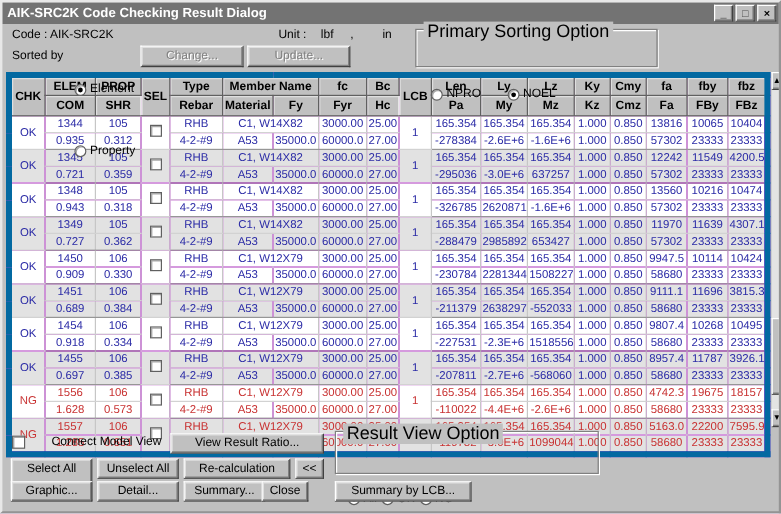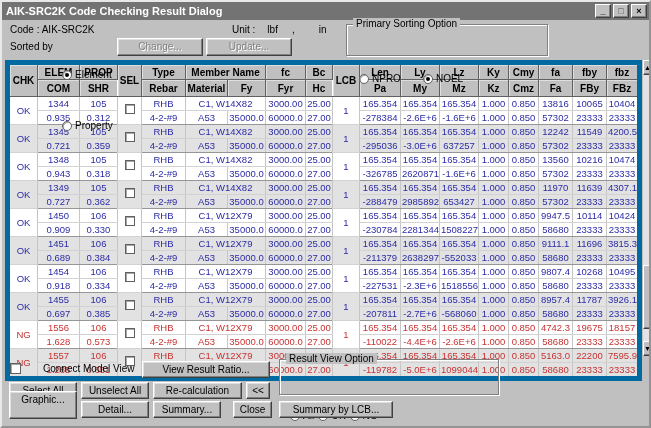--- a/index.html
+++ b/index.html
@@ -14,21 +14,21 @@
     border-color:#fff #404040 #404040 #fff;box-shadow:inset -1px -1px 0 #808080;
     font-size:9px;font-weight:bold;line-height:12px;text-align:center;color:#000;cursor:default;}
   .tb-btn.max{color:#505050;}
   
   .btn{position:absolute;background:#c0c0c0;border:1px solid;border-color:#fff #404040 #404040 #fff;
     box-shadow:inset -1px -1px 0 #808080,inset 1px 1px 0 #dfdfdf;
     font-size:10px;text-align:center;color:#000;padding-top:2px;cursor:default;white-space:nowrap;}
   .btn.disabled{color:#808080;text-shadow:1px 1px 0 #fff;}
   .lbl{position:absolute;font-size:10px;color:#000;white-space:nowrap;}
   .groupbox{position:absolute;border:1px solid #808080;box-shadow:1px 1px 0 #fff,inset 1px 1px 0 #fff;}
-  .groupbox .legend{position:absolute;top:-7px;left:6px;background:#c0c0c0;padding:0 3px;font-size:10px;}
+  .groupbox .legend{position:absolute;top:-7px;left:6px;background:#c0c0c0;padding:0 3px;font-size:15px;}
   .rb{width:10px;height:10px;border-radius:50%;background:#fff;border:1px solid #606060;
     box-shadow:inset 1px 1px 0 #a8a8a8;display:inline-block;position:relative;flex:none;}
   .rb.on::after{content:"";position:absolute;left:2px;top:2px;width:4px;height:4px;border-radius:50%;background:#000;}
   .radio-item{display:flex;align-items:center;gap:3px;margin-top:39px;}
   .rl{font-size:10px;white-space:nowrap;}
   .cb{width:11px;height:11px;background:#fff;border:1px solid #606060;
     box-shadow:inset 1px 1px 0 #a8a8a8;display:inline-block;flex:none;}
   
   .top-panel{position:relative;height:40px;}
   .sort-radios{position:absolute;left:60px;top:10px;display:flex;flex-direction:column;gap:1px;}
@@ -560,24 +560,24 @@
       <span class="cb"></span>
       <span>Connect Model View</span>
     </div>
     <div class="btn" style="left:140px;top:3px;width:128px;height:17px;">View Result Ratio...</div>
 
     <div class="btn" style="left:7px;top:24px;width:68px;height:35px;">Select All</div>
     <div class="btn" style="left:151px;top:24px;width:89px;height:17px;">Re-calculation</div>
     <div class="btn" style="left:79px;top:24px;width:68px;height:17px;">Unselect All</div>
     <div class="btn" style="left:244px;top:24px;width:24px;height:17px;">&lt;&lt;</div>
 
-    <div class="btn" style="left:7px;top:33px;width:68px;height:28px;">Graphic...</div>
+    <div class="btn" style="left:7px;top:43px;width:68px;height:17px;">Graphic...</div>
     <div class="btn" style="left:79px;top:43px;width:68px;height:17px;">Detail...</div>
     <div class="btn" style="left:151px;top:43px;width:68px;height:17px;">Summary...</div>
-    <div class="btn" style="left:231px;top:43px;width:39px;height:17px;">Close</div>
+    <div class="btn" style="left:216px;top:43px;width:39px;height:17px;">Close</div>
 
     <div class="groupbox rvo">
       <span class="legend">Result View Option</span>
       <div class="opts">
           <span class="radio-item">
             <span class="rb on"></span>
             <span class="rl">All</span>
           </span>
           <span class="radio-item">
             <span class="rb"></span>

